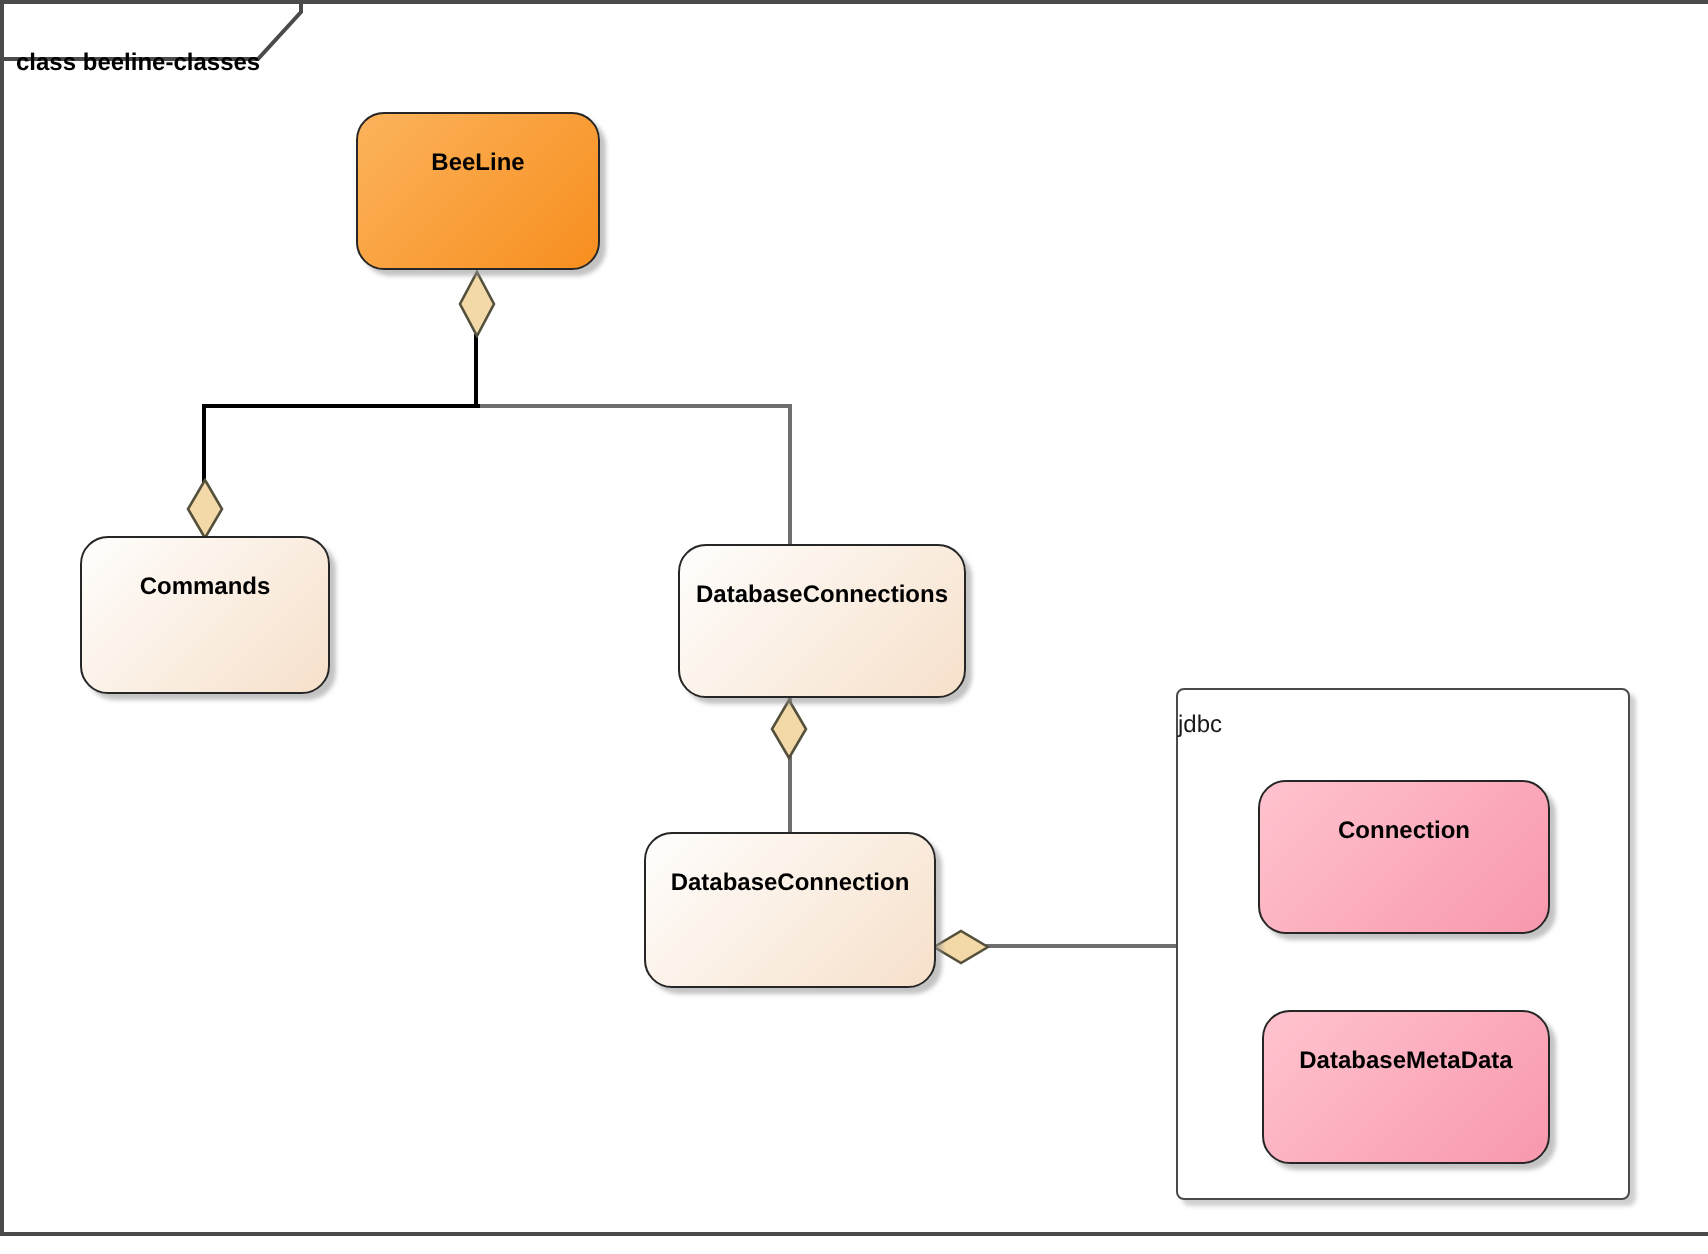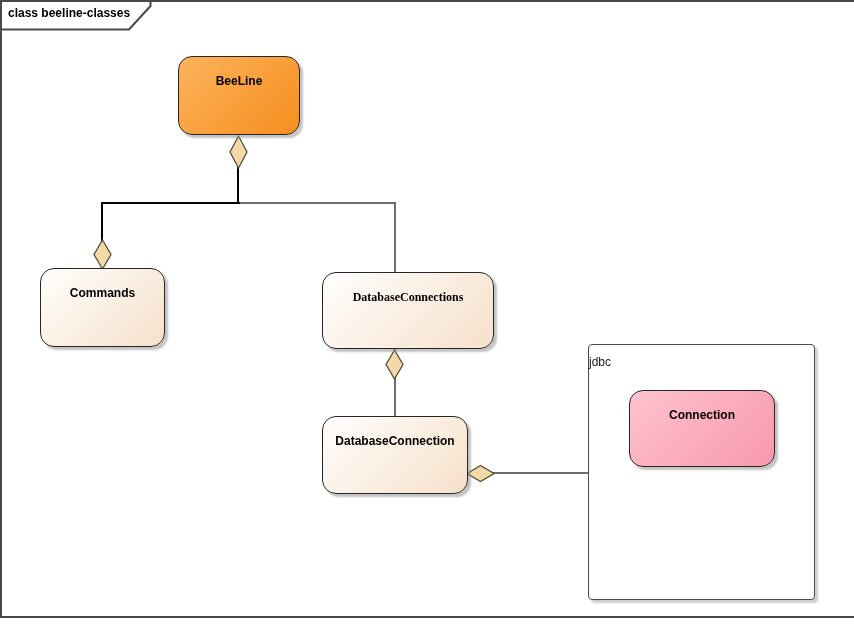--- a/index.html
+++ b/index.html
@@ -7,21 +7,21 @@
     position:relative;width:854px;height:627px;background:#ffffff;
     font-family:"Liberation Sans",sans-serif;overflow:hidden;
   }
   
   .frame{
     position:absolute;left:0;top:0;width:862px;height:614px;
     border:2px solid #4a4a4a;border-right:none;
   }
   .tab-shape{position:absolute;left:0;top:0;}
   .tab-label{
-    position:absolute;left:8px;top:6px;font-size:12px;font-weight:bold;color:#000;
+    position:absolute;left:8px;top:24px;font-size:12px;font-weight:bold;color:#000;
     white-space:nowrap;
   }
   
   .seg{position:absolute;}
   .black{background:#000000;}
   .gray{background:#6e6e6e;}
   .s1{left:237px;top:167px;width:2px;height:37px;}   
   .s2{left:101px;top:202px;width:139px;height:2px;}  
   .s3{left:101px;top:202px;width:2px;height:41px;}   
   .s4{left:240px;top:202px;width:156px;height:2px;}  
@@ -39,21 +39,21 @@
   .uml-class{
     position:absolute;box-sizing:border-box;border:1.5px solid #262626;border-radius:14px;
     box-shadow:3px 3px 2px rgba(145,145,145,0.55);
     text-align:center;padding-top:17px;font-size:12px;font-weight:bold;color:#000;
   }
   .fill-orange{background:linear-gradient(135deg,#fcb35c 0%,#f78e1e 100%);}
   .fill-cream{background:linear-gradient(135deg,#fffefd 0%,#f6e0ca 100%);}
   .fill-pink{background:linear-gradient(135deg,#ffc3ce 0%,#f898ad 100%);}
   .c-beeline{left:178px;top:56px;width:122px;height:79px;}
   .c-commands{left:40px;top:268px;width:125px;height:79px;}
-  .c-dbconns{left:322px;top:272px;width:172px;height:77px;font-family:Liberation Serif, serif;}
+  .c-dbconns{left:339px;top:272px;width:144px;height:77px;}
   .c-dbconn{left:322px;top:416px;width:146px;height:78px;}
   .c-connection{left:629px;top:390px;width:146px;height:77px;}
   .c-dbmeta{left:631px;top:505px;width:144px;height:77px;}
   
   .package{
     position:absolute;left:588px;top:344px;width:227px;height:256px;box-sizing:border-box;
     background:#ffffff;border:1.5px solid #4a4a4a;border-radius:4px;
     box-shadow:3px 3px 2px rgba(160,160,160,0.5);
   }
   .package-label{
@@ -107,14 +107,17 @@
   </div>
   <div class="uml-class fill-cream c-dbconns">
     <span>DatabaseConnections</span>
   </div>
   <div class="uml-class fill-cream c-dbconn">
     <span>DatabaseConnection</span>
   </div>
   <div class="uml-class fill-pink c-connection">
     <span>Connection</span>
   </div>
+  <div class="uml-class fill-pink c-dbmeta">
+    <span>DatabaseMetaData</span>
+  </div>
 
 </div>
 
 </body></html>

